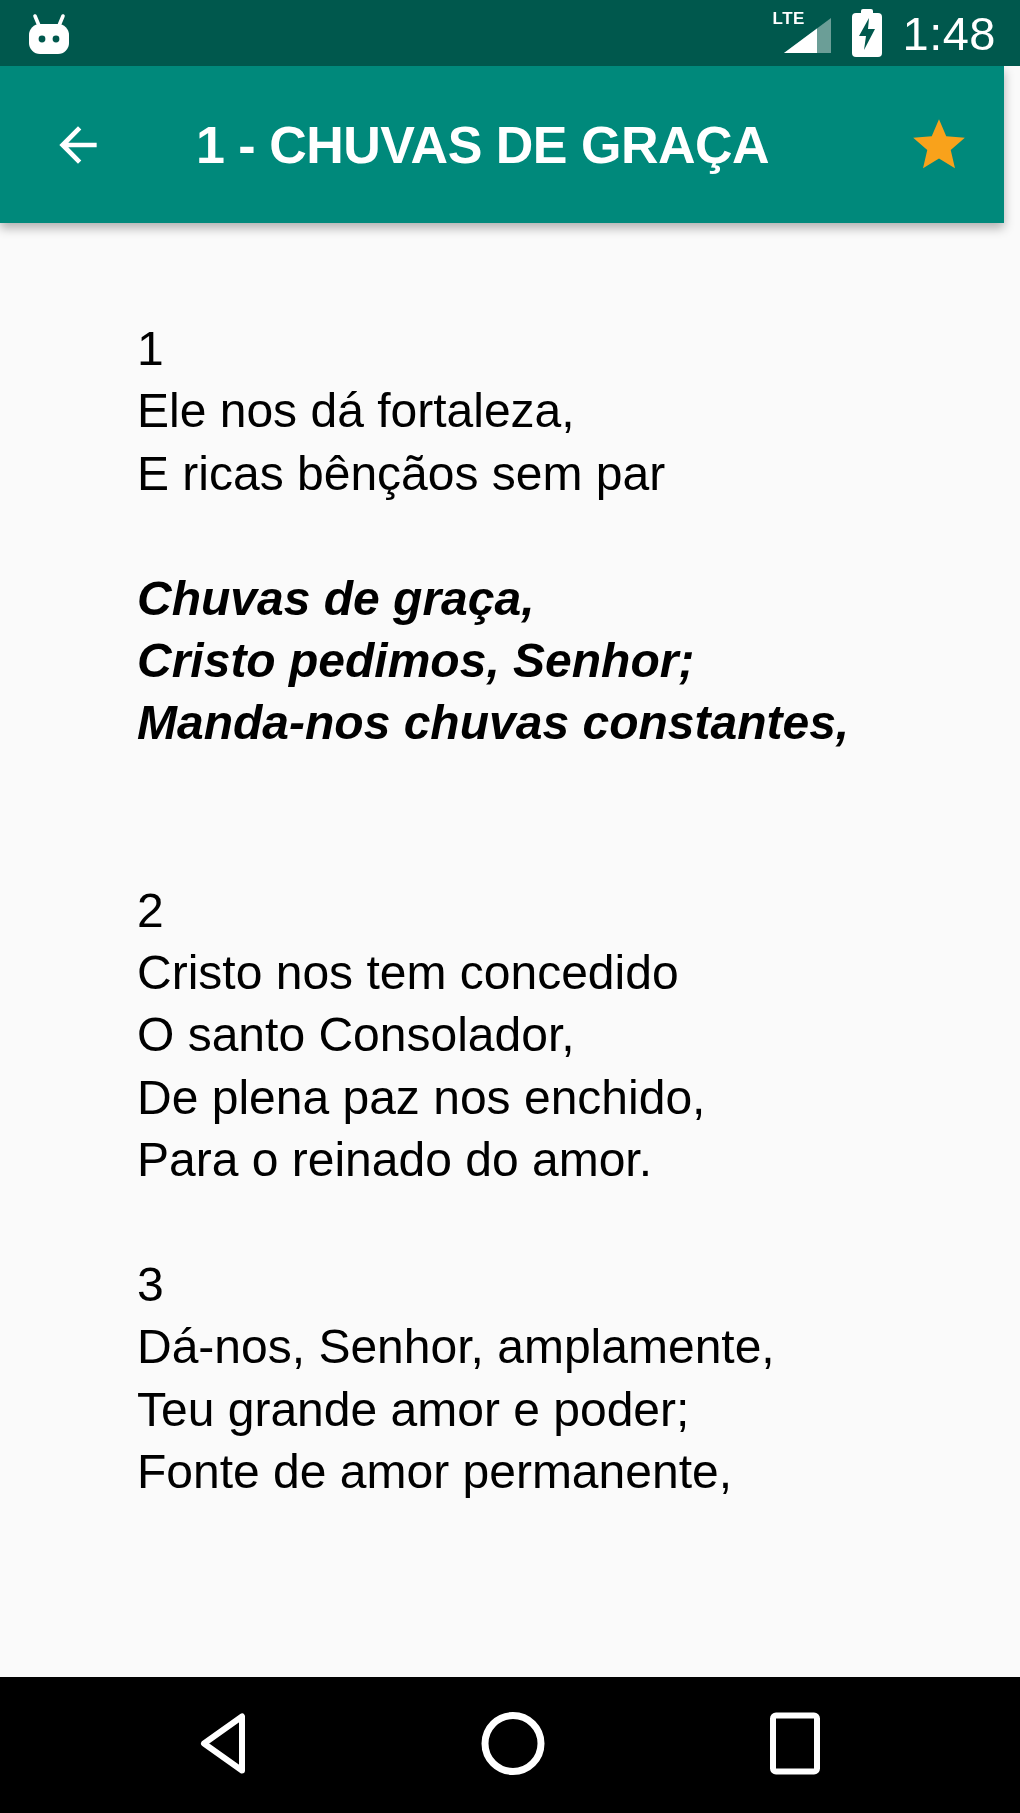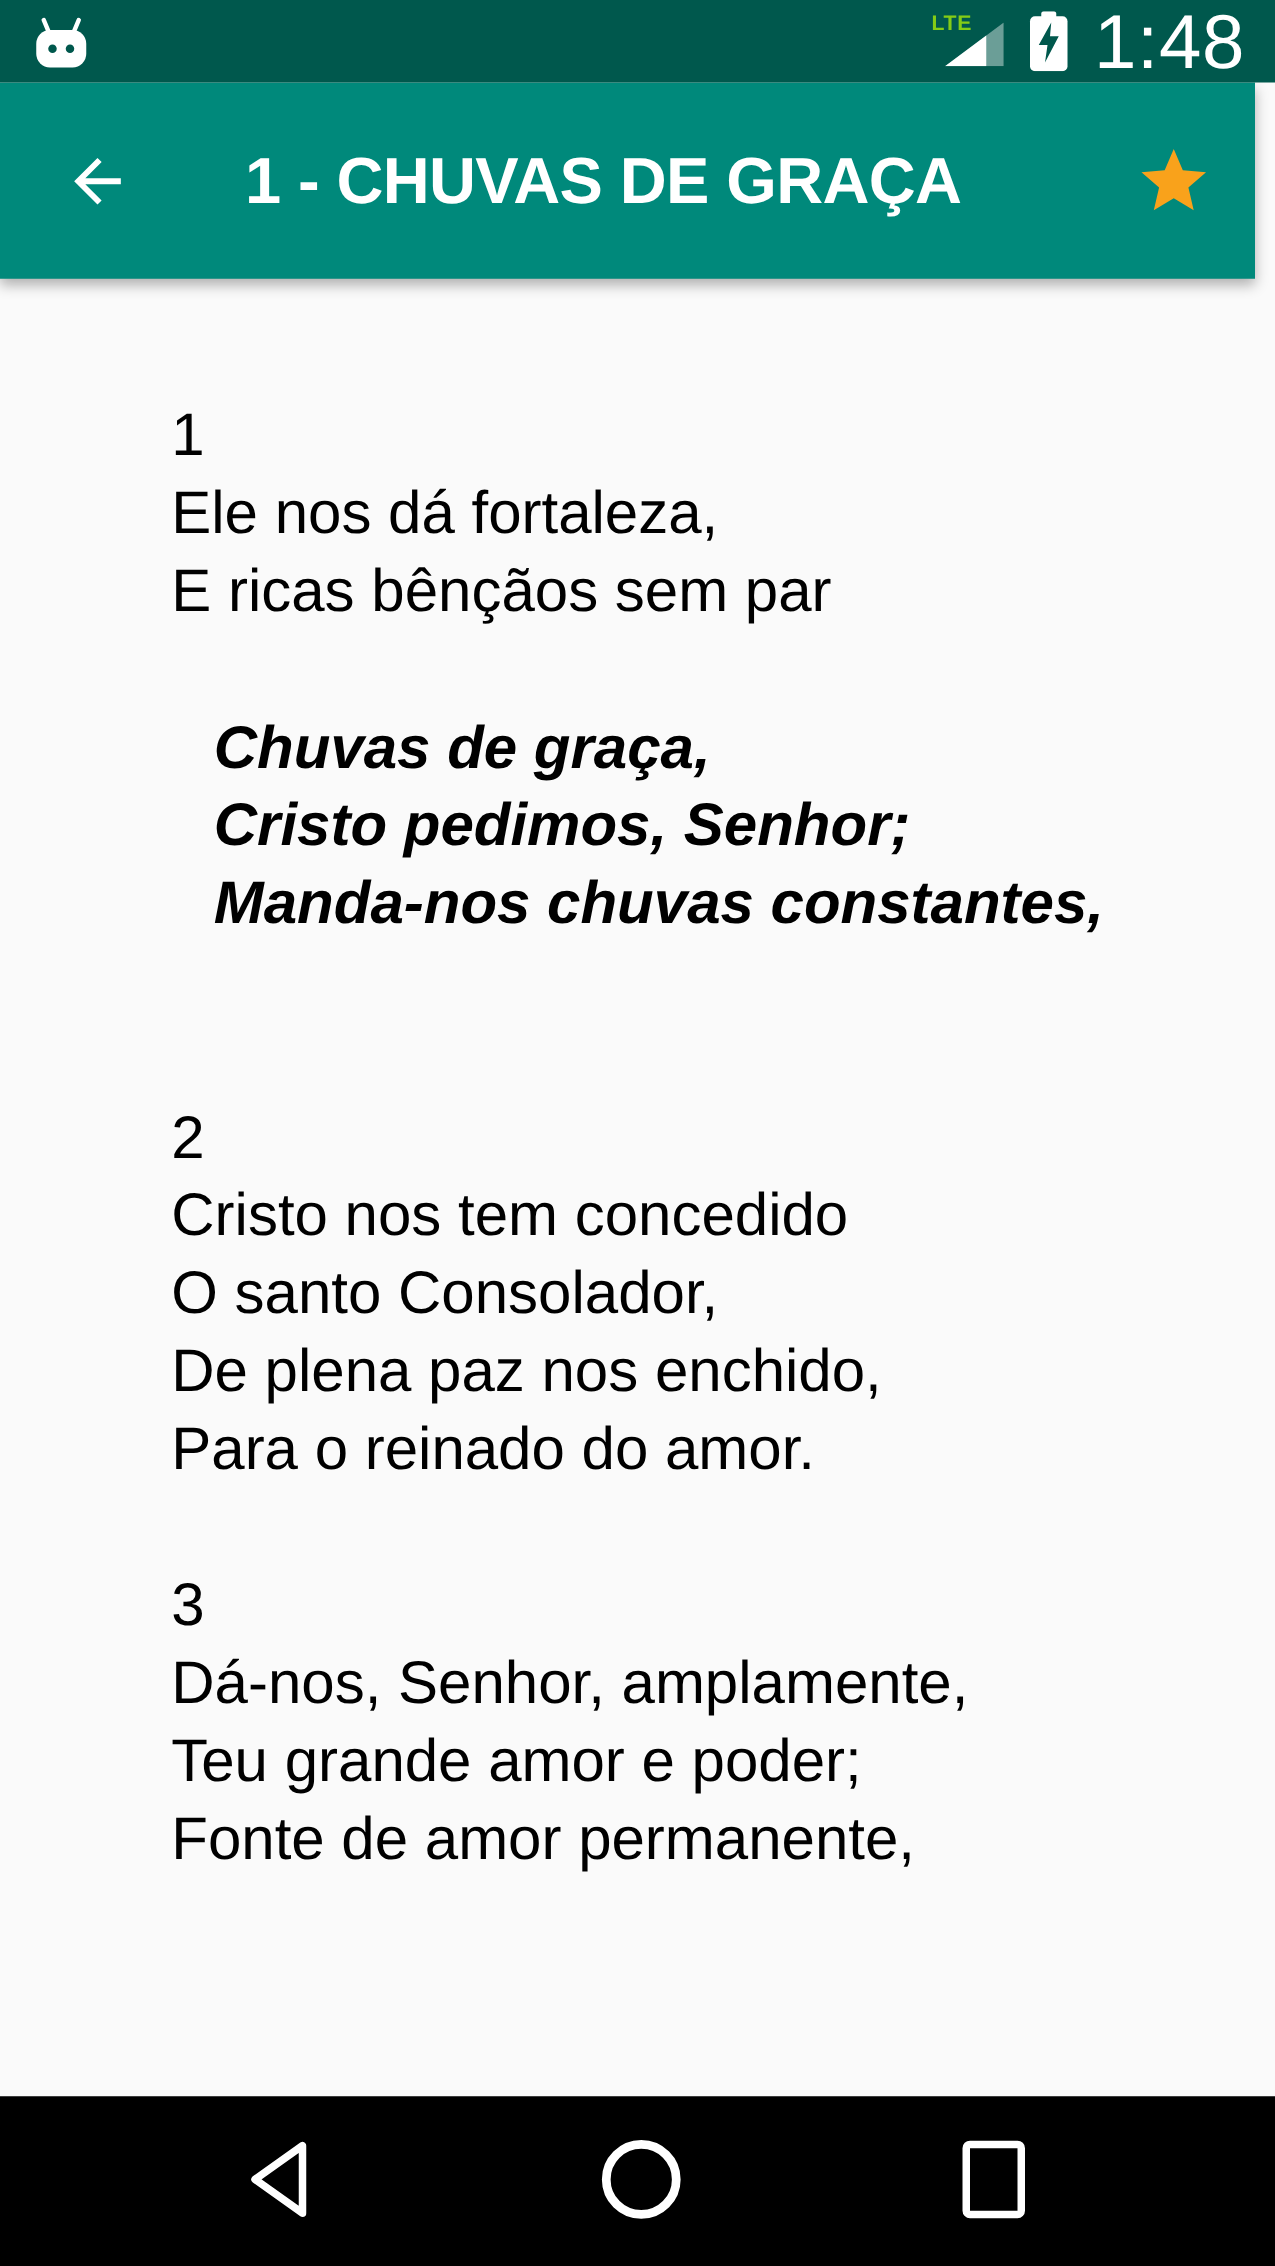--- a/index.html
+++ b/index.html
@@ -7,40 +7,40 @@
     position:relative;width:1020px;height:1813px;margin:0 auto;
     overflow:hidden;background:#FAFAFA;
     font-family:"Liberation Sans",sans-serif;
     -webkit-font-smoothing:antialiased;
   }
   
   .status-bar{position:absolute;top:0;left:0;right:0;height:66px;background:#00584D;z-index:3;}
   .robot{position:absolute;left:26px;top:11px;}
   .sb-right{position:absolute;right:0;top:0;height:66px;display:flex;align-items:center;padding-right:24px;gap:19px;}
   .signal{position:relative;width:47px;height:35px;margin-top:4px;}
-  .lte-label{position:absolute;top:-8px;left:-11px;color:#84cc16;font-size:17px;font-weight:bold;letter-spacing:0.5px;line-height:1;}
-  .time{color:#fff;font-size:61px;line-height:1;letter-spacing:0.5px;}
+  .lte-label{position:absolute;top:-8px;left:-11px;color:#ffffff;font-size:17px;font-weight:bold;letter-spacing:0.5px;line-height:1;}
+  .time{color:#fff;font-size:47px;line-height:1;letter-spacing:0.5px;}
   
   .app-bar{
     position:absolute;top:66px;left:0;right:16px;height:157px;background:#00897B;
     display:flex;align-items:center;z-index:2;
     box-shadow:0 5px 10px rgba(0,0,0,0.30);
   }
   .back-btn{margin-left:50px;width:56px;height:56px;display:flex;align-items:center;justify-content:center;background:none;border:none;padding:0;cursor:pointer;}
   .app-title{margin-left:90px;color:#fff;font-size:52px;font-weight:bold;letter-spacing:-0.5px;white-space:nowrap;}
   .star-btn{margin-left:auto;margin-right:34px;width:62px;height:62px;display:flex;align-items:center;justify-content:center;background:none;border:none;padding:0;cursor:pointer;}
   
   .content{
     position:absolute;top:223px;left:0;width:1020px;height:1454px;
     overflow:hidden;background:#FAFAFA;box-sizing:border-box;
     padding:95px 30px 0 137px;
     color:#000;font-size:48px;line-height:62.4px;
   }
   .section{margin:0 0 62.4px 0;}
-  .section.chorus{font-weight:bold;font-style:italic;margin-bottom:124.8px;margin-left:34px;}
+  .section.chorus{font-weight:bold;font-style:italic;margin-bottom:124.8px;}
   .section:last-child{margin-bottom:0;}
   
   .nav-bar{position:absolute;left:0;right:0;bottom:0;height:136px;background:#000;z-index:4;}
   .nav-btn{position:absolute;top:50%;background:none;border:none;padding:0;cursor:pointer;}
   .nav-back{left:22%;transform:translate(-50%,-50%);}
   .nav-home{left:50.3%;transform:translate(-50%,-50%);}
   .nav-recents{left:77.9%;transform:translate(-50%,-50%);}
 </style>
 </head>
 <body>

